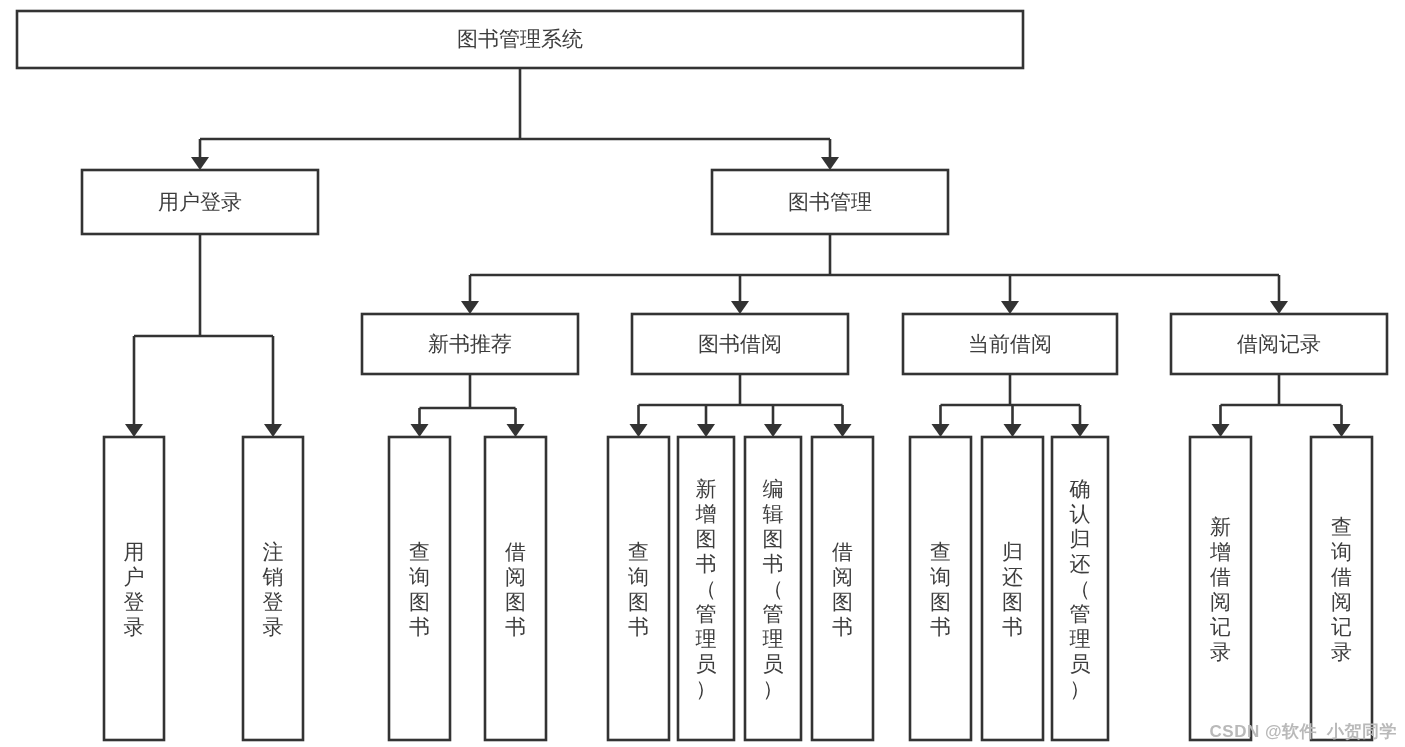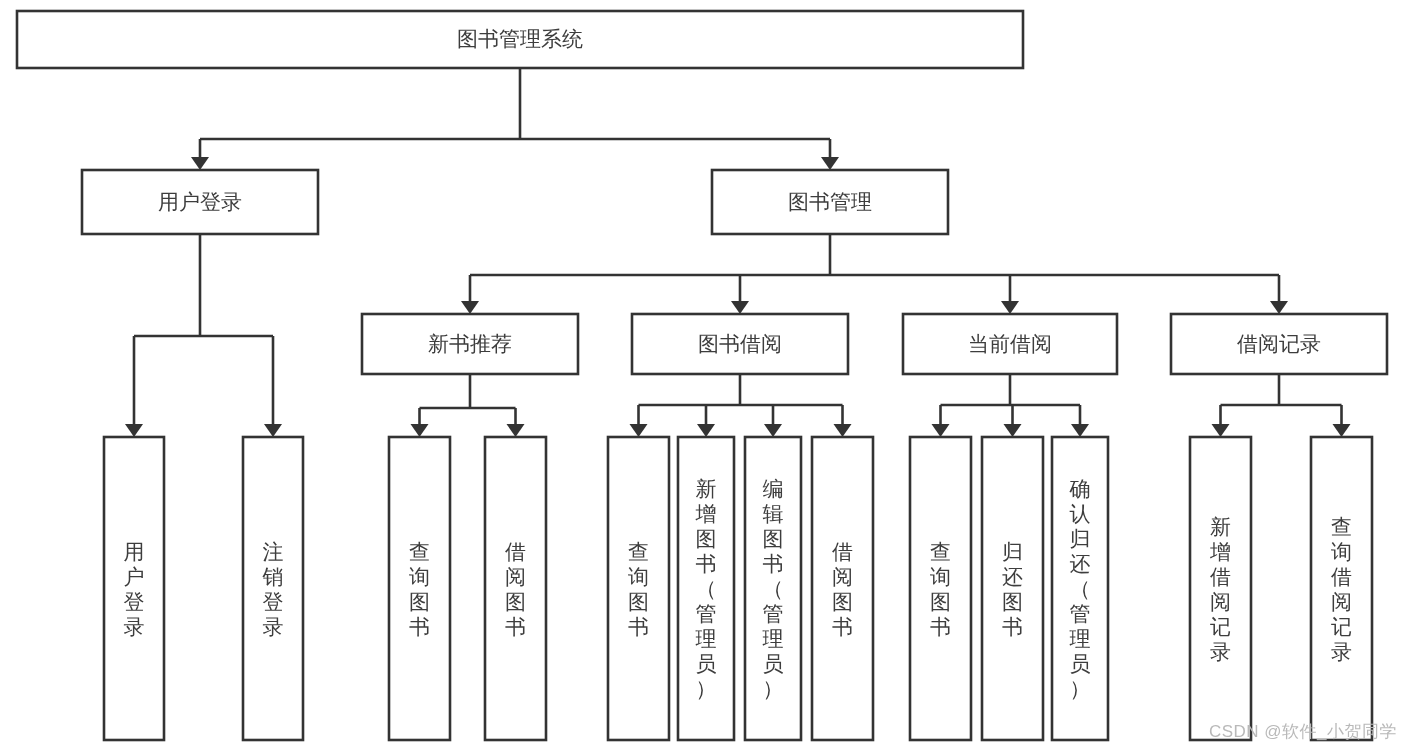--- a/index.html
+++ b/index.html
@@ -61,20 +61,21 @@
   }
   .watermark {
     position: absolute;
     right: 8px;
     bottom: 4px;
     font-family: "Liberation Sans", "DejaVu Sans", sans-serif;
     font-size: 17px;
     color: #b9b9b9;
     letter-spacing: 0.5px;
     white-space: nowrap;
+    font-weight: bold;
   }
 </style>
 </head>
 <body>
 
 <div id="stage">
 
   <svg id="diagram" viewBox="0 0 1405 747">
     <g id="edges-layer">
         <path d="M 520 68 L 520 139" class="edge"></path>

